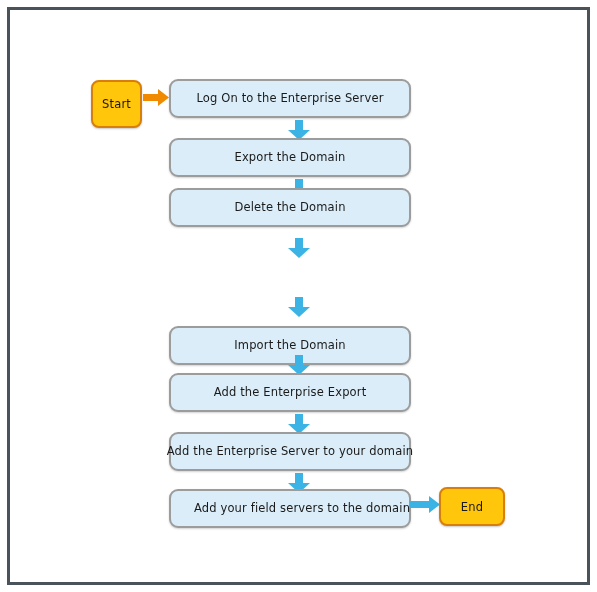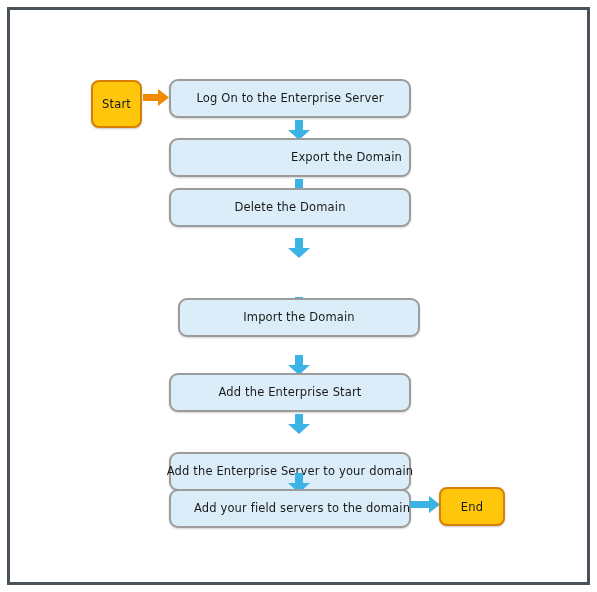--- a/index.html
+++ b/index.html
@@ -138,21 +138,21 @@
     <div class="node process" id="node-step-1" style="top:69px;">
       <span class="node-label">Log On to the Enterprise Server</span>
     </div>
 
     <div class="connector conn-down" style="top:110px;">
       <svg width="24" height="20" viewBox="0 0 24 20">
         <path d="M8,0 L16,0 L16,10 L23,10 L12,20 L1,10 L8,10 Z" fill="#3bb4e5"></path>
       </svg>
     </div>
 
-    <div class="node process" id="node-step-2" style="top:128px;justify-content:flex-end;">
+    <div class="node process" id="node-step-2" style="top:128px;">
       <span class="node-label">Export the Domain</span>
     </div>
 
     <div class="connector conn-down" style="top:169px;">
       <svg width="24" height="20" viewBox="0 0 24 20">
         <path d="M8,0 L16,0 L16,10 L23,10 L12,20 L1,10 L8,10 Z" fill="#3bb4e5"></path>
       </svg>
     </div>
 
     <div class="node process" id="node-step-3" style="top:178px;">
@@ -165,41 +165,41 @@
       </svg>
     </div>
 
 
     <div class="connector conn-down" style="top:287px;">
       <svg width="24" height="20" viewBox="0 0 24 20">
         <path d="M8,0 L16,0 L16,10 L23,10 L12,20 L1,10 L8,10 Z" fill="#3bb4e5"></path>
       </svg>
     </div>
 
-    <div class="node process" id="node-step-5" style="top:288px;margin-left:9px;">
+    <div class="node process" id="node-step-5" style="top:316px;">
       <span class="node-label">Import the Domain</span>
     </div>
 
     <div class="connector conn-down" style="top:345px;">
       <svg width="24" height="20" viewBox="0 0 24 20">
         <path d="M8,0 L16,0 L16,10 L23,10 L12,20 L1,10 L8,10 Z" fill="#3bb4e5"></path>
       </svg>
     </div>
 
     <div class="node process" id="node-step-6" style="top:363px;">
-      <span class="node-label">Add the Enterprise Start</span>
+      <span class="node-label">Add the Enterprise Export</span>
     </div>
 
     <div class="connector conn-down" style="top:404px;">
       <svg width="24" height="20" viewBox="0 0 24 20">
         <path d="M8,0 L16,0 L16,10 L23,10 L12,20 L1,10 L8,10 Z" fill="#3bb4e5"></path>
       </svg>
     </div>
 
-    <div class="node process" id="node-step-7" style="top:442px;justify-content:center;">
+    <div class="node process" id="node-step-7" style="top:422px;justify-content:center;">
       <span class="node-label">Add the Enterprise Server to your domain</span>
     </div>
 
     <div class="connector conn-down" style="top:463px;">
       <svg width="24" height="20" viewBox="0 0 24 20">
         <path d="M8,0 L16,0 L16,10 L23,10 L12,20 L1,10 L8,10 Z" fill="#3bb4e5"></path>
       </svg>
     </div>
 
     <div class="node process" id="node-step-8" style="top:479px;padding-left:24px;">

